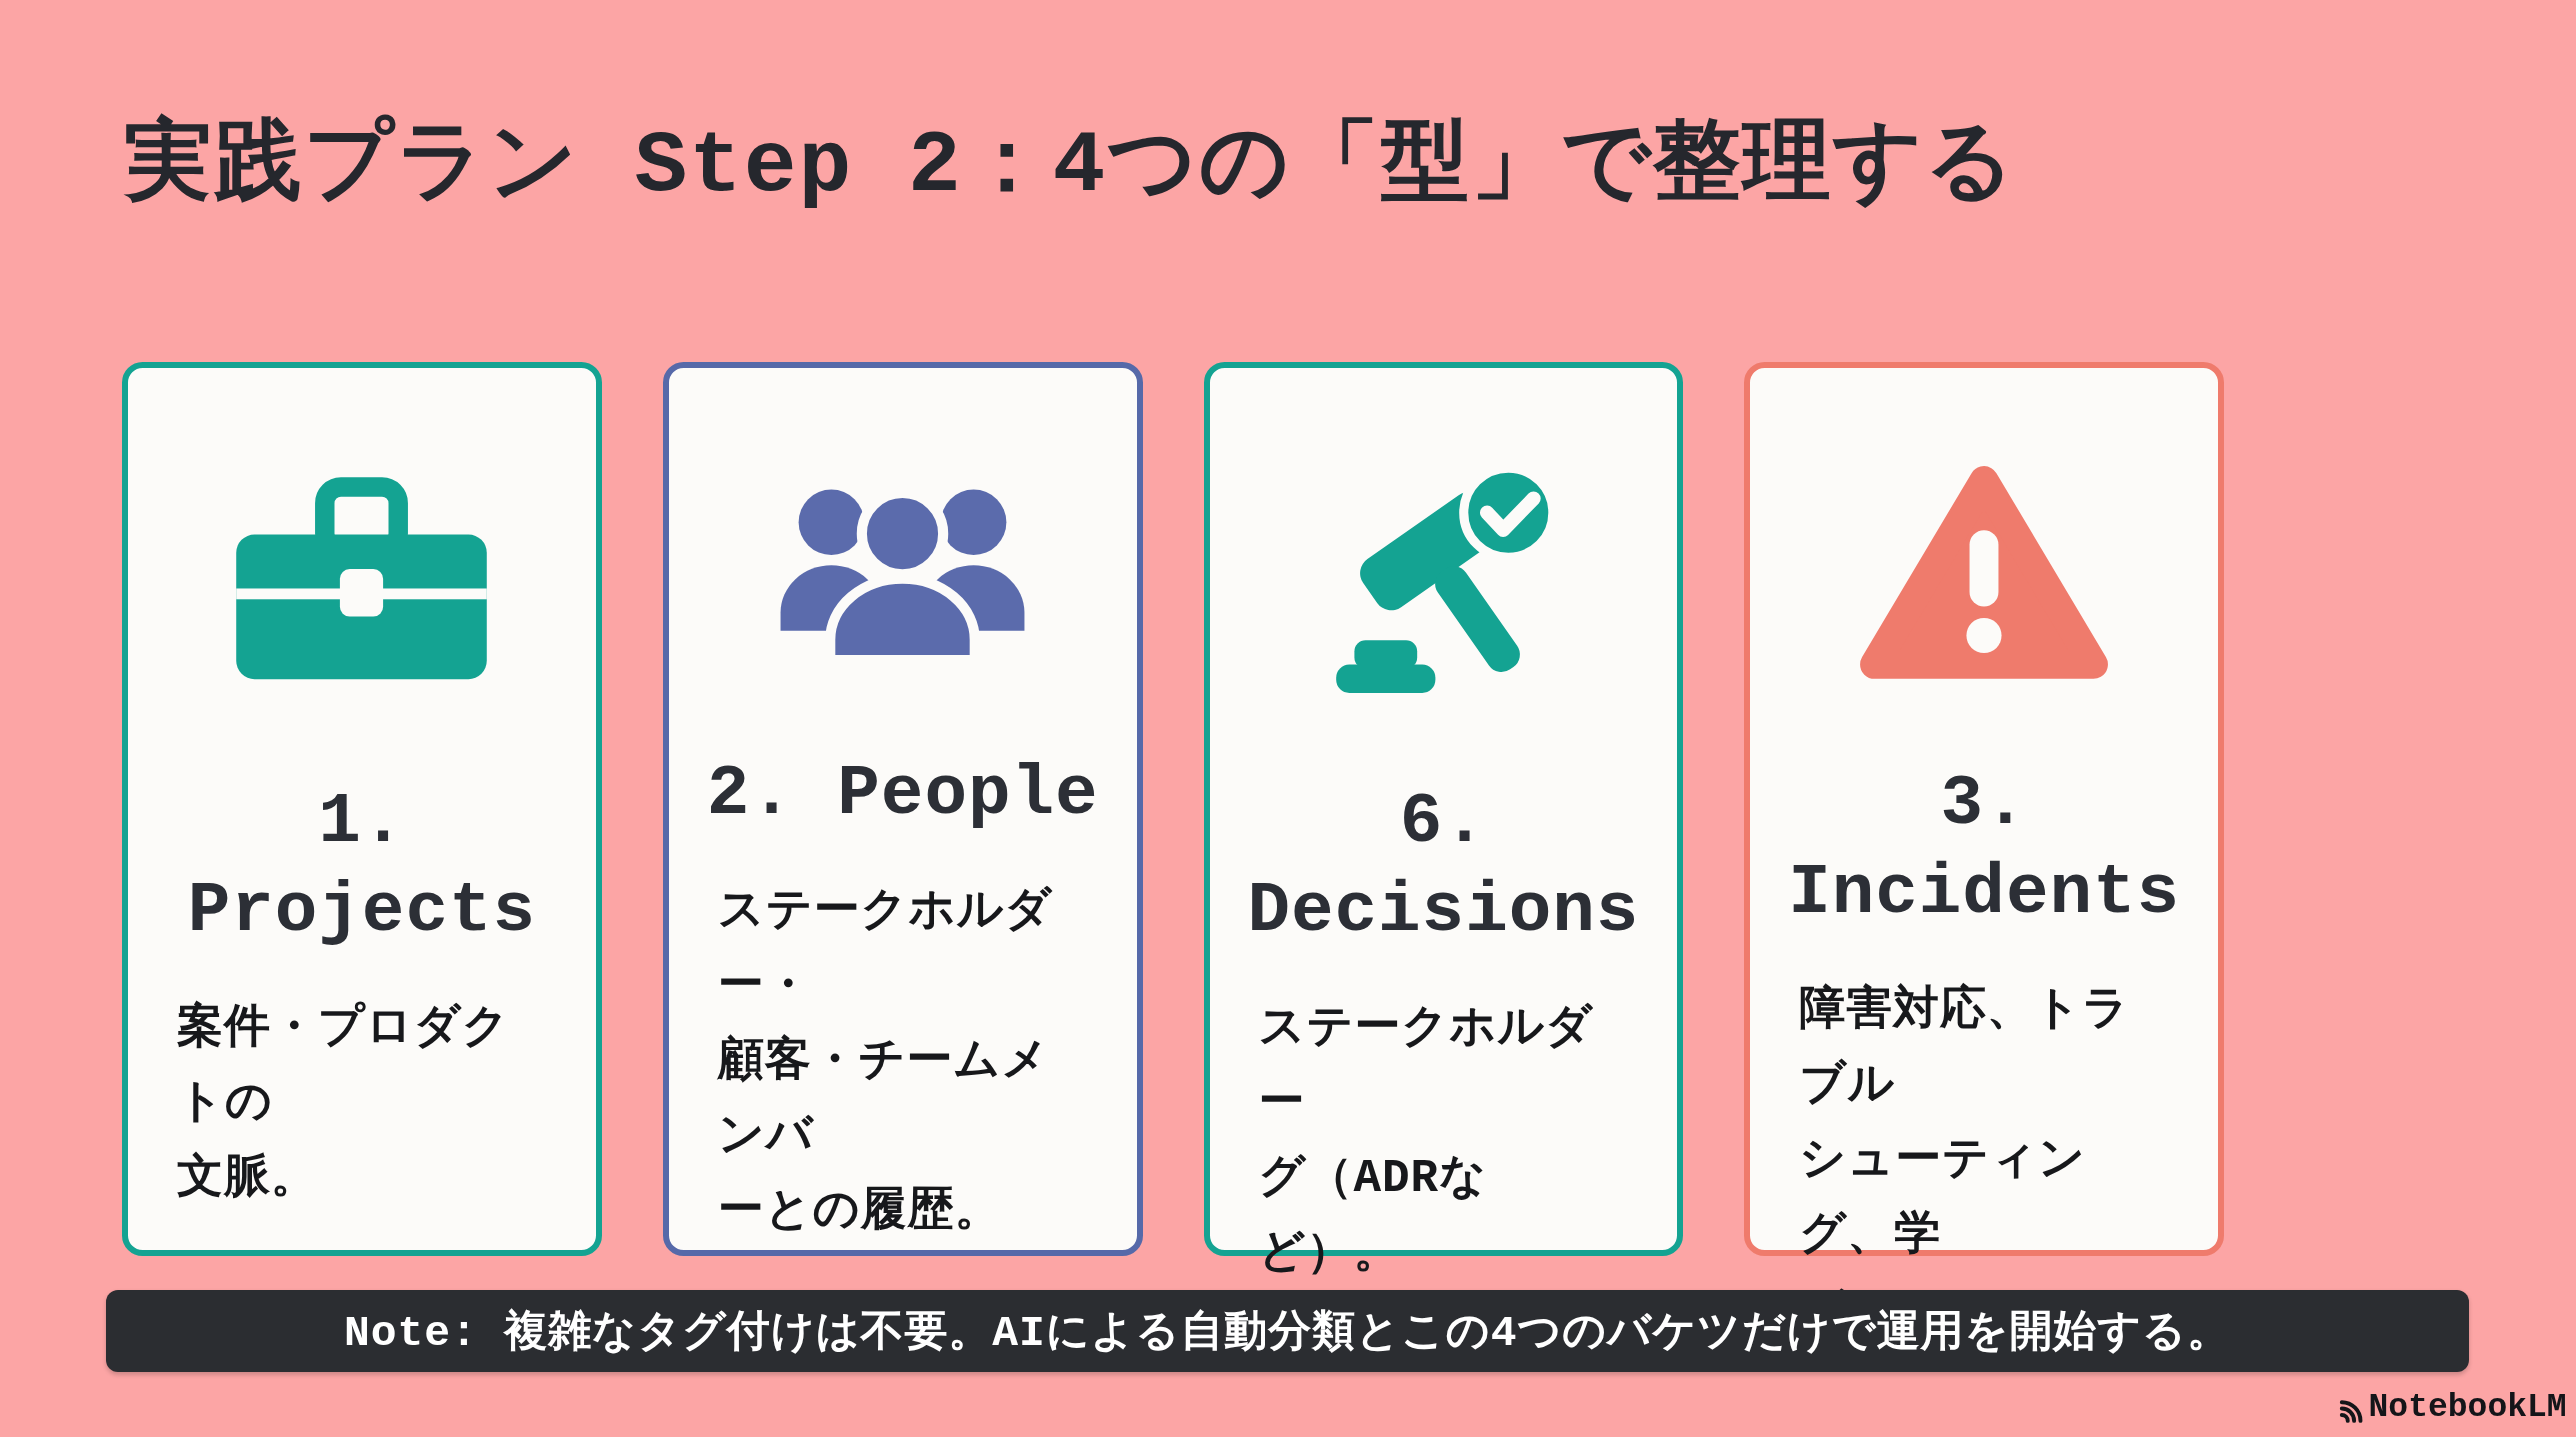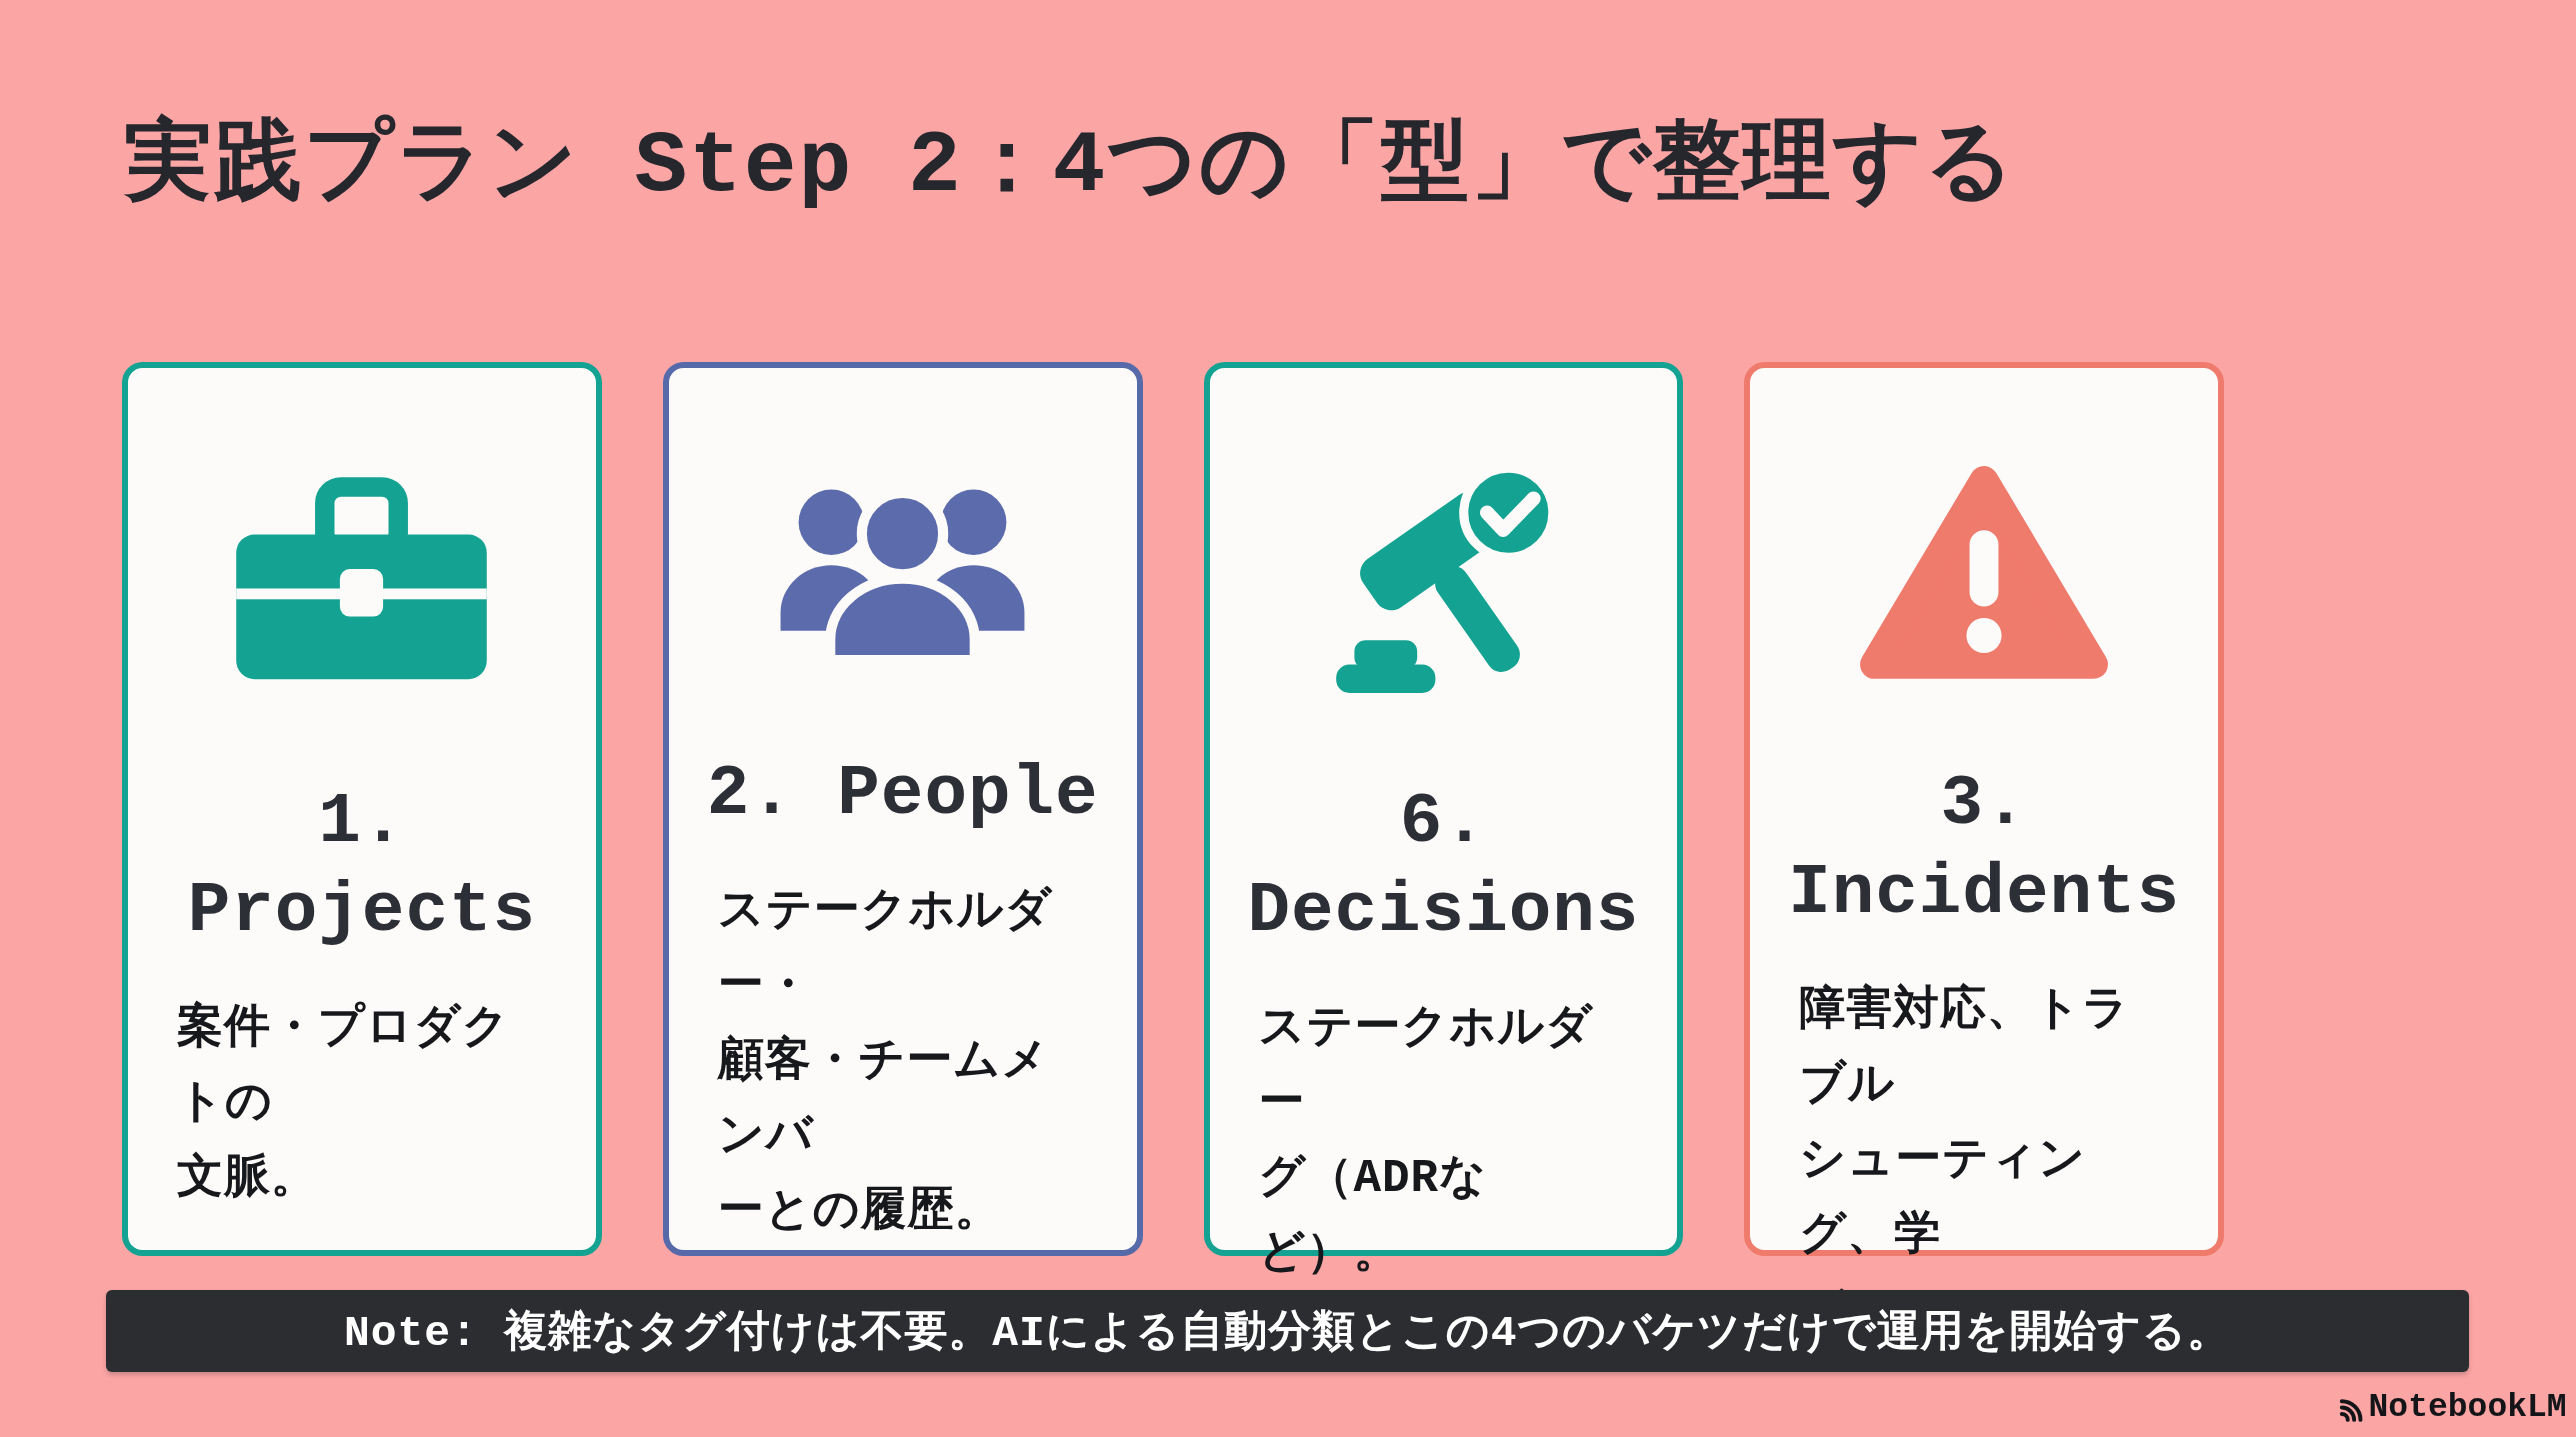--- a/index.html
+++ b/index.html
@@ -74,40 +74,40 @@
     white-space: pre-line;
     text-align: left;
   }
   .note-bar {
     position: absolute;
     left: 106px;
     top: 1290px;
     width: 2363px;
     height: 82px;
     background: #2b2d31;
-    border-radius: 6px;
+    border-radius: 12px;
     display: flex;
     align-items: center;
     justify-content: center;
     box-shadow: 0 2.8px 4.7px rgba(0,0,0,0.18);
   }
   .note-text {
     margin: 0;
     color: #ffffff;
     font-size: 43px;
     font-weight: 700;
     letter-spacing: 0.9px;
     white-space: nowrap;
   }
   .footer {
     position: absolute;
     right: 9.4px;
     top: 1389px;
     display: flex;
-    align-items: center;
+    align-items: flex-end;
     gap: 0;
   }
   .footer .brand {
     font-size: 33px;
     font-weight: 700;
     color: #141519;
     letter-spacing: 0px;
   }
   svg { display: block; }
 </style>

